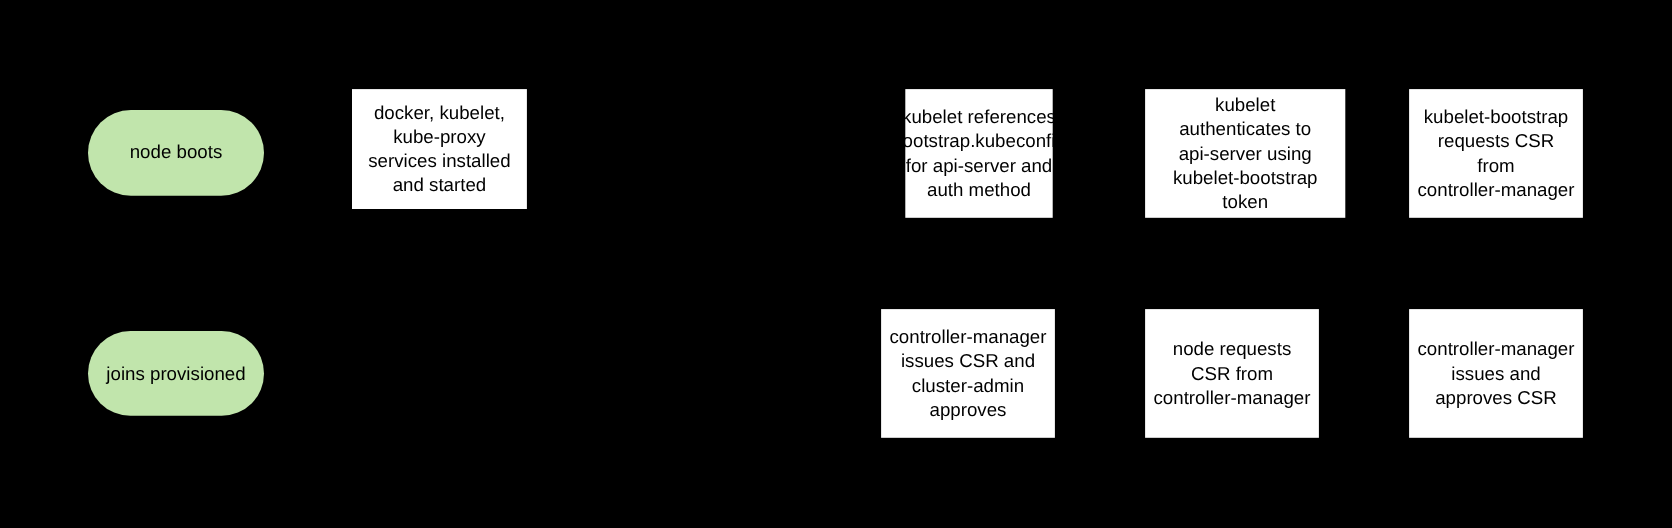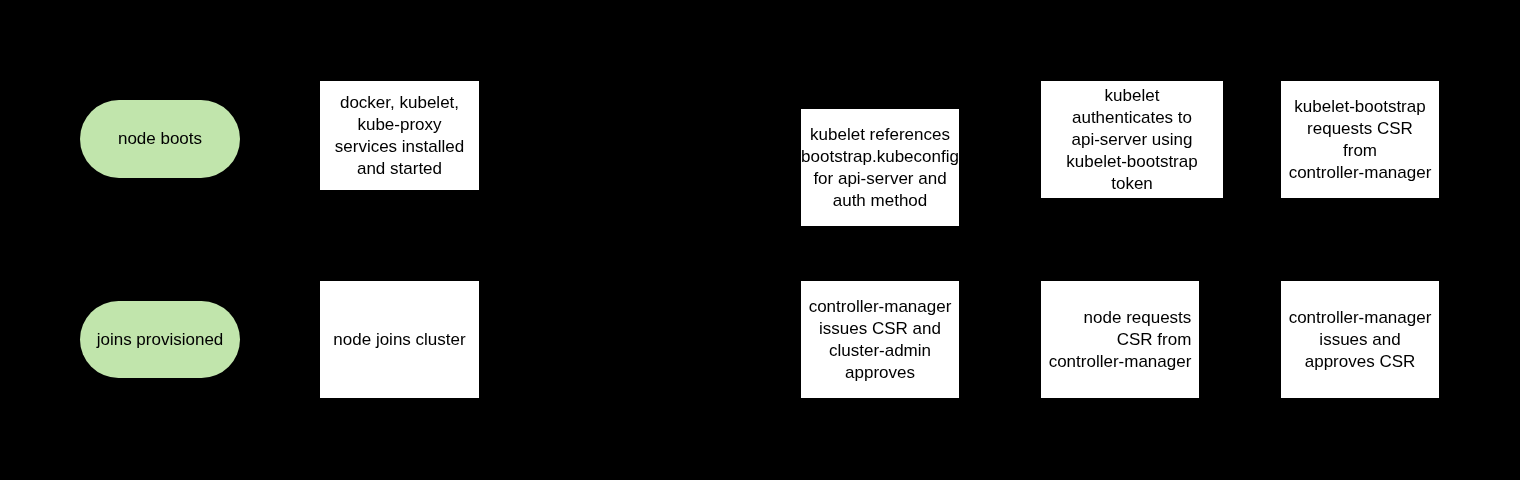--- a/index.html
+++ b/index.html
@@ -44,47 +44,46 @@
 <div class="canvas">
 
   <div class="node terminator" style="left:80px;  top:100px; width:160px; height:78px;">node boots</div>
 
   <div class="node process" style="left:320px; top:81px; width:159px; height:109px;">docker, kubelet,
 kube-proxy
 services installed
 and started</div>
 
 
-  <div class="node process" style="left:801px; top:81px; width:158px; height:117px;margin-top:28px;">kubelet references
+  <div class="node process" style="left:823px; top:81px; width:134px; height:117px;">kubelet references
 bootstrap.kubeconfig
 for api-server and
 auth method</div>
 
   <div class="node process" style="left:1041px; top:81px; width:182px; height:117px;">kubelet
 authenticates to
 api-server using
 kubelet-bootstrap
 token</div>
 
   <div class="node process" style="left:1281px; top:81px; width:158px; height:117px;">kubelet-bootstrap
 requests CSR
 from
 controller-manager</div>
 
   <div class="node terminator" style="left:80px; top:301px; width:160px; height:77px;">joins provisioned</div>
 
-  <div class="node process" style="left:320px; top:281px; width:159px; height:117px;">node joins cluster</div>
 
 
   <div class="node process" style="left:801px; top:281px; width:158px; height:117px;">controller-manager
 issues CSR and
 cluster-admin
 approves</div>
 
-  <div class="node process" style="left:1041px; top:281px; width:158px; height:117px;text-align:right;">node requests
+  <div class="node process" style="left:1041px; top:281px; width:158px; height:117px;">node requests
 CSR from
 controller-manager</div>
 
   <div class="node process" style="left:1281px; top:281px; width:158px; height:117px;">controller-manager
 issues and
 approves CSR</div>
 
 </div>
 
 </body></html>

